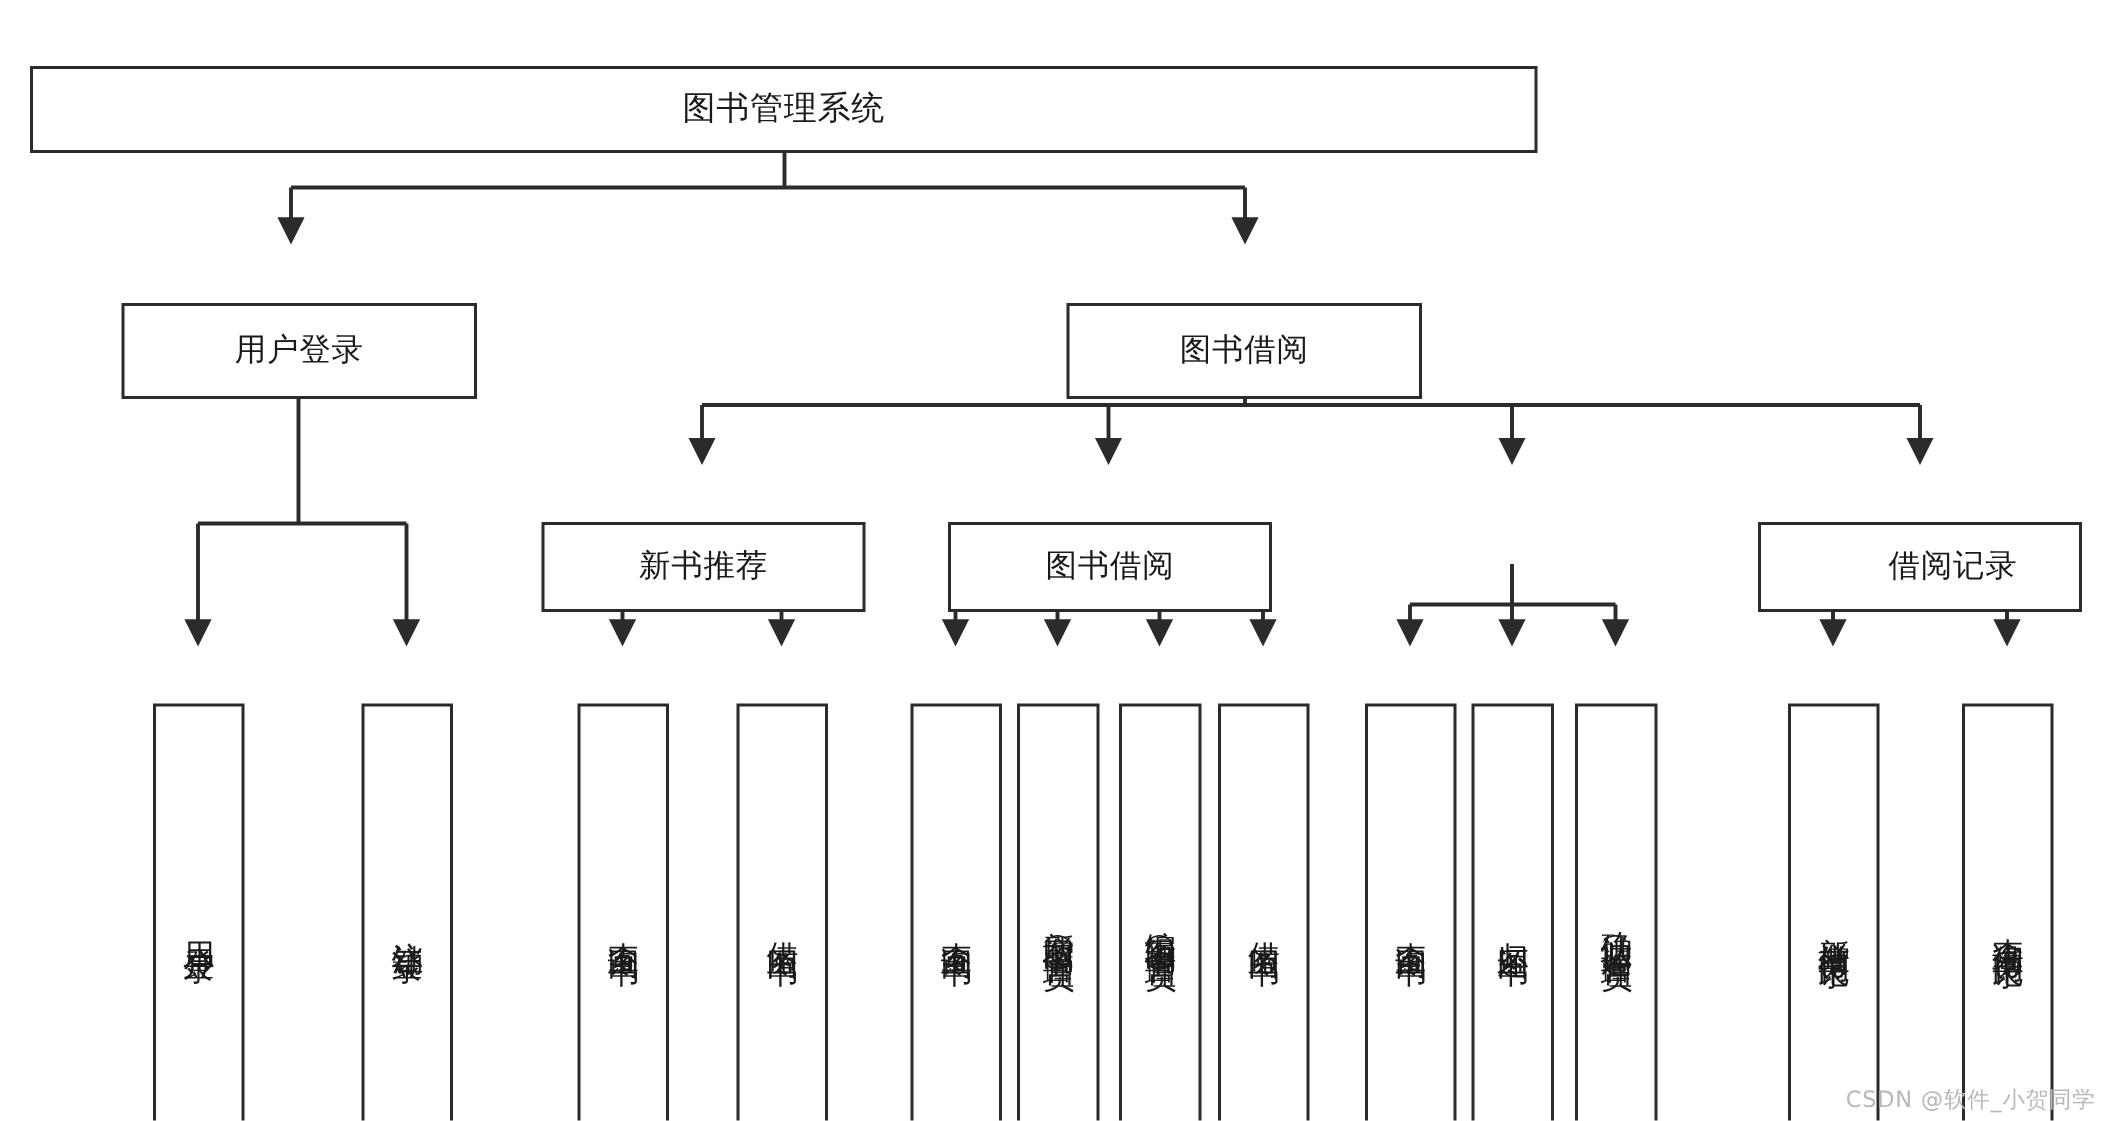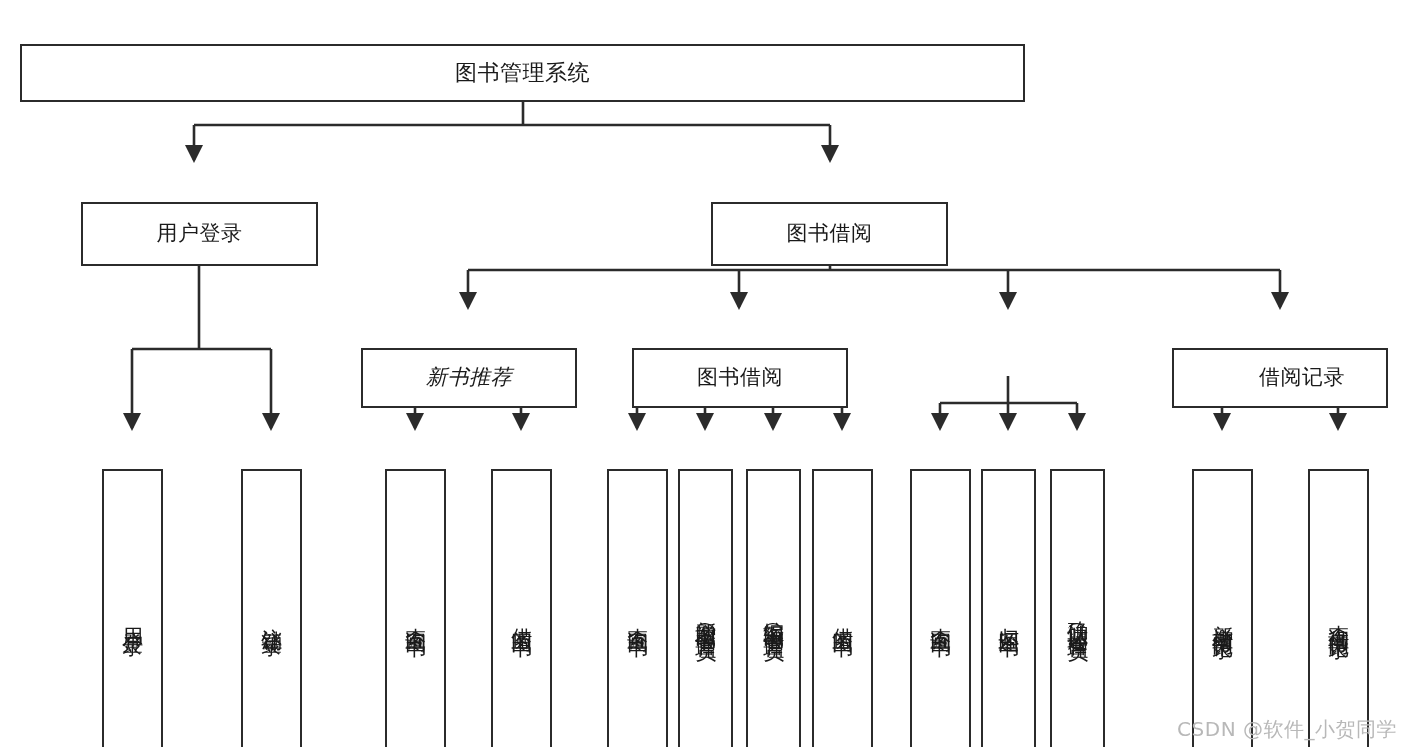--- a/index.html
+++ b/index.html
@@ -58,21 +58,21 @@
     font-size: 21px;
     line-height: 1.25;
     letter-spacing: 3px;
     white-space: nowrap;
   }
   .node.root .label { font-size: 22px; }
   .watermark {
     position: absolute;
     right: 8px;
     bottom: 4px;
-    font-size: 20px;
+    font-size: 15px;
     color: #b8b8b8;
     letter-spacing: 0.5px;
     white-space: nowrap;
     font-family: "DejaVu Sans", "Liberation Sans", sans-serif;
   }
 </style>
 </head>
 <body>
 
 <div id="diagram-root">
@@ -131,21 +131,21 @@
     <span class="label">图书管理系统</span>
   </div>
 
   <div class="node horizontal" style="left:81px; top:170px; width:237px; height:64px;">
     <span class="label">用户登录</span>
   </div>
   <div class="node horizontal" style="left:711px; top:170px; width:237px; height:64px;">
     <span class="label">图书借阅</span>
   </div>
 
-  <div class="node horizontal" style="left:361px; top:316px; width:216px; height:60px;font-style:italic;">
+  <div class="node horizontal" style="left:361px; top:316px; width:216px; height:60px;">
     <span class="label">新书推荐</span>
   </div>
   <div class="node horizontal" style="left:632px; top:316px; width:216px; height:60px;">
     <span class="label">图书借阅</span>
   </div>
   <div class="node horizontal" style="left:1172px; top:316px; width:216px; height:60px;padding-left:44px;">
     <span class="label">借阅记录</span>
   </div>
 
   <div class="node vertical" style="left:102px; top:437px; width:61px; height:296px;">

